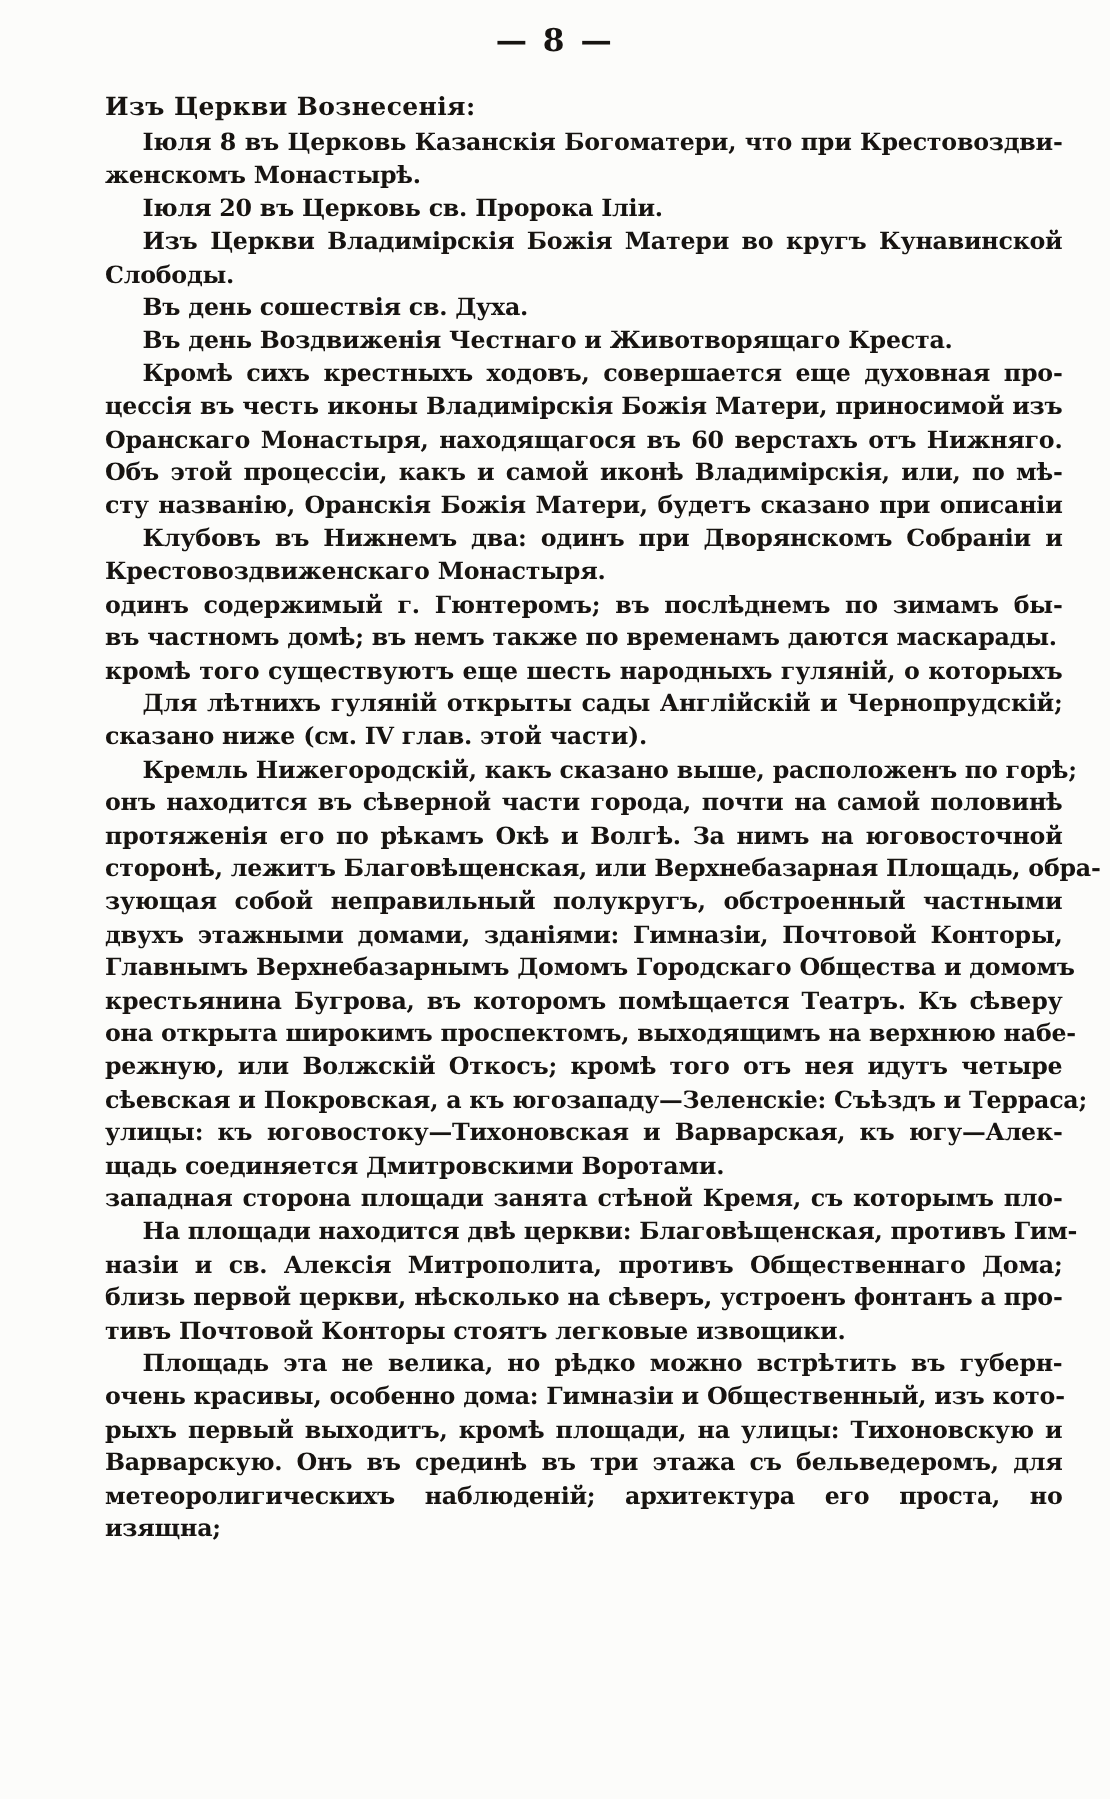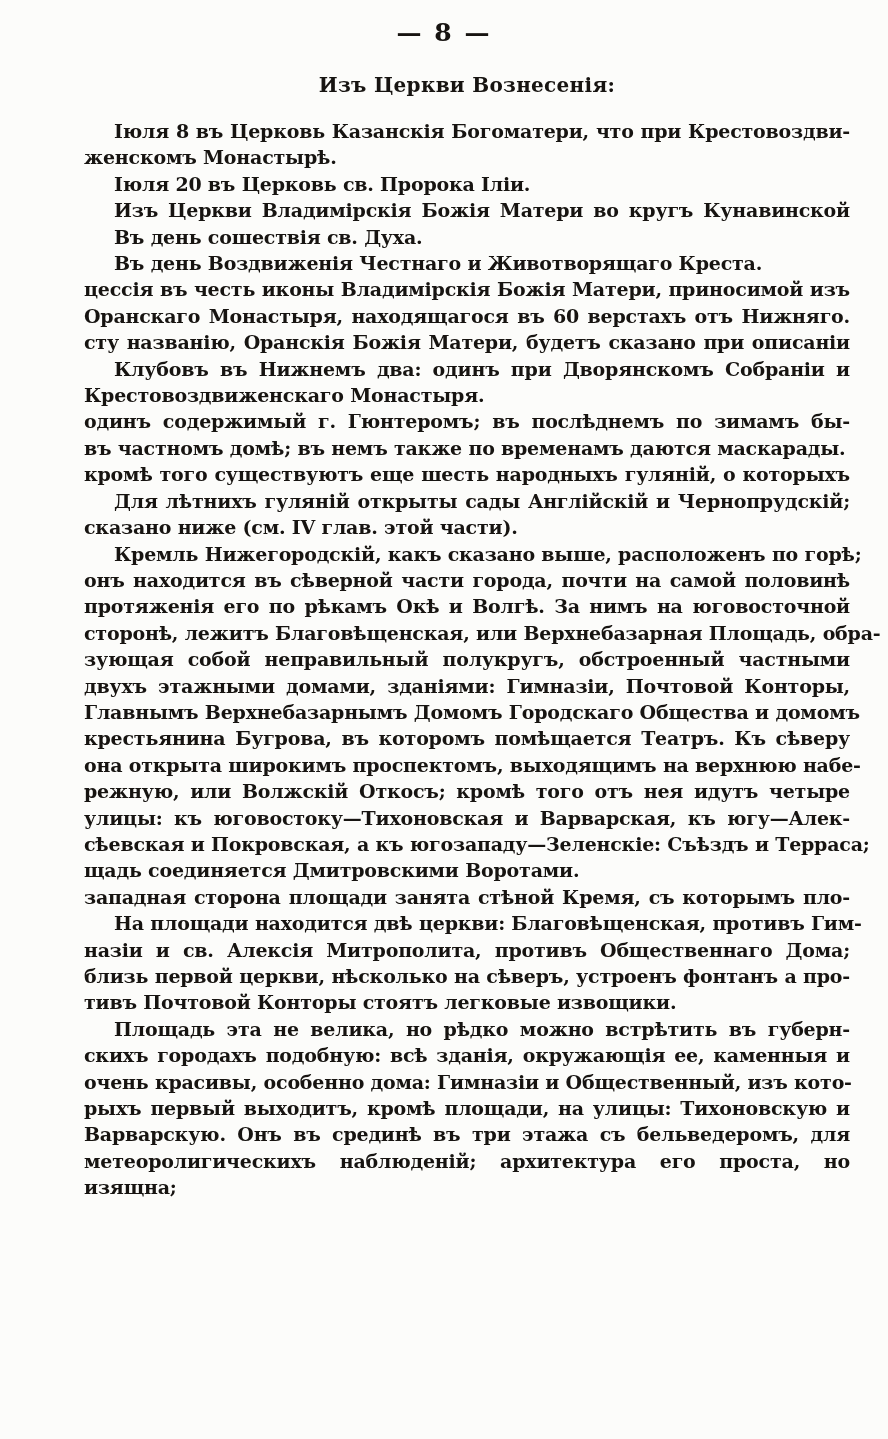--- a/index.html
+++ b/index.html
@@ -30,25 +30,24 @@
     font-weight: 700;
     letter-spacing: 2px;
   }
   .content {
     position: absolute;
     top: 72px;
     left: 84px;
     width: 766px;
   }
   .heading {
-    text-align: center;
     font-size: 20px;
     font-weight: 700;
     line-height: 26px;
-    margin-bottom: 20px;
+    margin-bottom: 3px;
     letter-spacing: 0.3px;
   }
   .body-text {
     font-size: 19px;
     line-height: 26.4px;
     letter-spacing: -0.2px;
   }
   .line {
     text-align: justify;
     text-align-last: justify;
@@ -69,51 +68,53 @@
   <div class="page-number">— 8 —</div>
 
   <div class="content">
     <div class="heading">Изъ Церкви Вознесенія:</div>
 
     <div class="body-text" id="body-text">
         <div class="line first">Іюля 8 въ Церковь Казанскія Богоматери, что при Крестовоздви-</div>
         <div class="line last">женскомъ Монастырѣ.</div>
         <div class="line first last">Іюля 20 въ Церковь св. Пророка Іліи.</div>
         <div class="line first">Изъ Церкви Владимірскія Божія Матери во кругъ Кунавинской</div>
+        <div class="line last">Слободы.</div>
         <div class="line first last">Въ день сошествія св. Духа.</div>
         <div class="line first last">Въ день Воздвиженія Честнаго и Животворящаго Креста.</div>
+        <div class="line first">Кромѣ сихъ крестныхъ ходовъ, совершается еще духовная про-</div>
         <div class="line">цессія въ честь иконы Владимірскія Божія Матери, приносимой изъ</div>
         <div class="line">Оранскаго Монастыря, находящагося въ 60 верстахъ отъ Нижняго.</div>
+        <div class="line">Объ этой процессіи, какъ и самой иконѣ Владимірскія, или, по мѣ-</div>
         <div class="line">сту названію, Оранскія Божія Матери, будетъ сказано при описаніи</div>
         <div class="line first">Клубовъ въ Нижнемъ два: одинъ при Дворянскомъ Собраніи и</div>
         <div class="line last">Крестовоздвиженскаго Монастыря.</div>
         <div class="line">одинъ содержимый г. Гюнтеромъ; въ послѣднемъ по зимамъ бы-</div>
         <div class="line last">въ частномъ домѣ; въ немъ также по временамъ даются маскарады.</div>
         <div class="line">кромѣ того существуютъ еще шесть народныхъ гуляній, о которыхъ</div>
         <div class="line first">Для лѣтнихъ гуляній открыты сады Англійскій и Чернопрудскій;</div>
         <div class="line last">сказано ниже (см. IV глав. этой части).</div>
         <div class="line first">Кремль Нижегородскій, какъ сказано выше, расположенъ по горѣ;</div>
         <div class="line">онъ находится въ сѣверной части города, почти на самой половинѣ</div>
         <div class="line">протяженія его по рѣкамъ Окѣ и Волгѣ. За нимъ на юговосточной</div>
         <div class="line">сторонѣ, лежитъ Благовѣщенская, или Верхнебазарная Площадь, обра-</div>
         <div class="line">зующая собой неправильный полукругъ, обстроенный частными</div>
         <div class="line">двухъ этажными домами, зданіями: Гимназіи, Почтовой Конторы,</div>
         <div class="line">Главнымъ Верхнебазарнымъ Домомъ Городскаго Общества и домомъ</div>
         <div class="line">крестьянина Бугрова, въ которомъ помѣщается Театръ. Къ сѣверу</div>
         <div class="line">она открыта широкимъ проспектомъ, выходящимъ на верхнюю набе-</div>
         <div class="line">режную, или Волжскій Откосъ; кромѣ того отъ нея идутъ четыре</div>
+        <div class="line">сѣевская и Покровская, а къ югозападу—Зеленскіе: Съѣздъ и Терраса;</div>
         <div class="line">улицы: къ юговостоку—Тихоновская и Варварская, къ югу—Алек-</div>
-        <div class="line">сѣевская и Покровская, а къ югозападу—Зеленскіе: Съѣздъ и Терраса;</div>
         <div class="line last">щадь соединяется Дмитровскими Воротами.</div>
         <div class="line">западная сторона площади занята стѣной Кремя, съ которымъ пло-</div>
         <div class="line first">На площади находится двѣ церкви: Благовѣщенская, противъ Гим-</div>
         <div class="line">назіи и св. Алексія Митрополита, противъ Общественнаго Дома;</div>
         <div class="line">близь первой церкви, нѣсколько на сѣверъ, устроенъ фонтанъ а про-</div>
         <div class="line last">тивъ Почтовой Конторы стоятъ легковые извощики.</div>
         <div class="line first">Площадь эта не велика, но рѣдко можно встрѣтить въ губерн-</div>
-        <div class="line">скихъ городахъ подобную: всѣ зданія, окружающія ее, каменныя и</div>
         <div class="line">очень красивы, особенно дома: Гимназіи и Общественный, изъ кото-</div>
         <div class="line">рыхъ первый выходитъ, кромѣ площади, на улицы: Тихоновскую и</div>
         <div class="line">Варварскую. Онъ въ срединѣ въ три этажа съ бельведеромъ, для</div>
         <div class="line last">метеоролигическихъ наблюденій; архитектура его проста, но изящна;</div>
       </div>
   </div>
 </div>
 
 </body></html>

